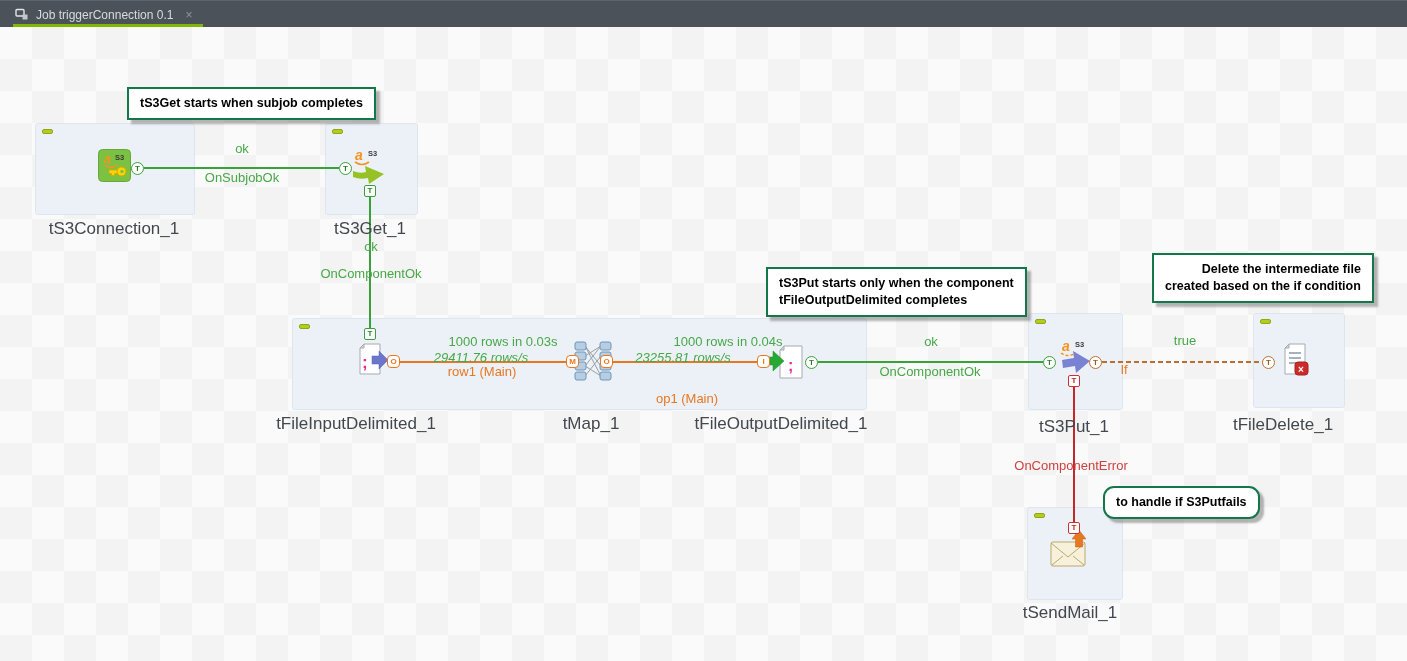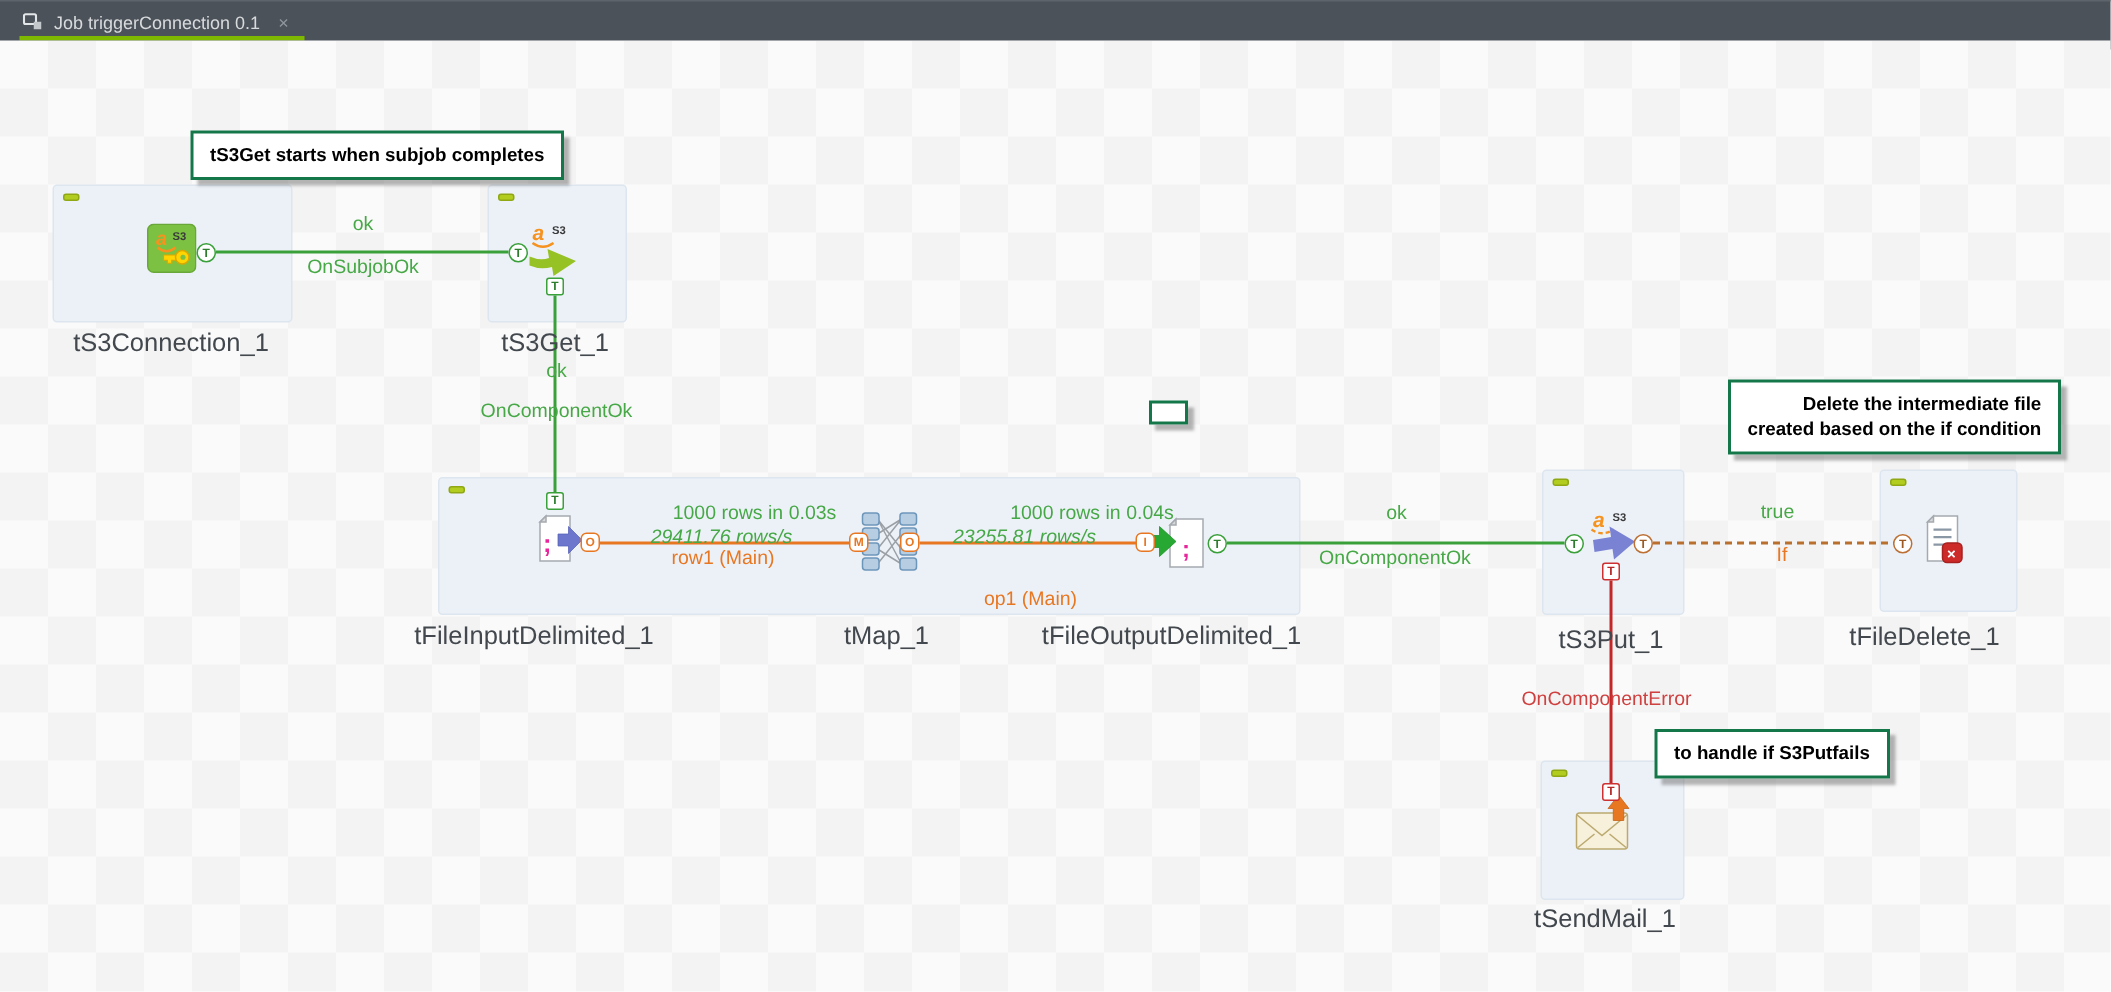--- a/index.html
+++ b/index.html
@@ -129,21 +129,21 @@
   <div class="lbl orange" style="left:482px;top:337px;">row1 (Main)</div>
 
   <div class="lbl green" style="left:728px;top:307px;">1000 rows in 0.04s</div>
   <div class="lbl green it" style="left:683px;top:323px;">23255.81 rows/s</div>
   <div class="lbl orange" style="left:687px;top:337px;margin-top:27px;">op1 (Main)</div>
 
   <div class="lbl green" style="left:931px;top:307px;">ok</div>
   <div class="lbl green" style="left:930px;top:337px;">OnComponentOk</div>
 
   <div class="lbl green" style="left:1185px;top:306px;">true</div>
-  <div class="lbl orange" style="left:1188px;top:335px;">If</div>
+  <div class="lbl orange" style="left:1124px;top:335px;">If</div>
 
   <div class="lbl red" style="left:1071px;top:431px;">OnComponentError</div>
 
   <span class="bdg circle bg" style="left:131px;top:135px;">T</span>
   <span class="bdg circle bg" style="left:339px;top:135px;">T</span>
   <span class="bdg square bg" style="left:364px;top:158px;">T</span>
   <span class="bdg square bg" style="left:364px;top:301px;">T</span>
   <span class="bdg rsq bo" style="left:387px;top:328px;">O</span>
   <span class="bdg rsq bo" style="left:566px;top:328px;">M</span>
   <span class="bdg rsq bo" style="left:600px;top:328px;">O</span>
@@ -229,22 +229,24 @@
     <path d="M3 15 L20 29 L37 15" stroke="#bba96f" fill="none"></path>
     <path d="M4 37 L15 28 M36 37 L25 28" stroke="#bba96f" fill="none"></path>
     <path d="M31 2 L38 11 H34.5 V19 H27.5 V11 H24 Z" fill="#e87722" stroke="#c45f12" stroke-width="0.5"></path>
   </svg>
   <div class="clabel" style="left:1070px;top:544px;">tSendMail_1</div>
 
   <div class="note" style="left:127px;top:60px;">
     <span>tS3Get starts when subjob completes</span>
   </div>
   <div class="note" style="left:766px;top:240px;">
+    <span>tS3Put starts only when the component</span>
+    <span>tFileOutputDelimited  completes</span>
   </div>
   <div class="note" style="left:1152px;top:226px;text-align:right;">
     <span>Delete the intermediate file</span>
     <span>created based on the if condition</span>
   </div>
-  <div class="note" style="left:1103px;top:459px;">
+  <div class="note" style="left:1103px;top:459px;border-radius:11px;">
     <span>to handle if S3Putfails</span>
   </div>
 
 </div>
 
 </body></html>

